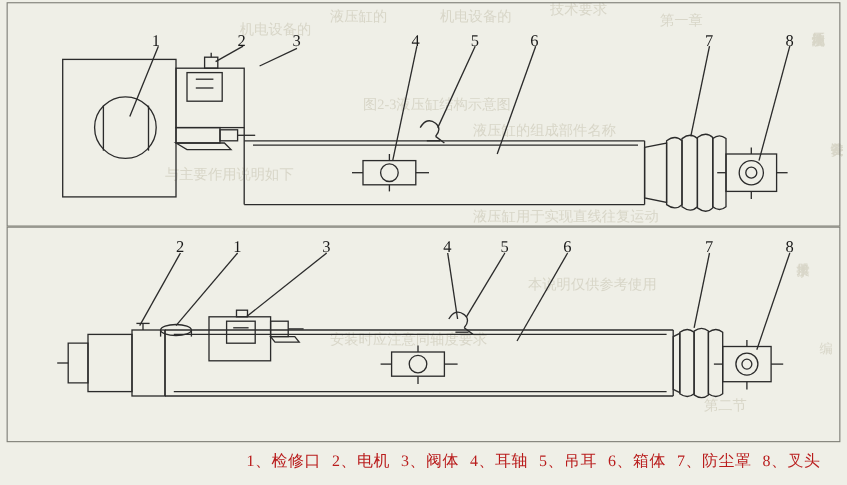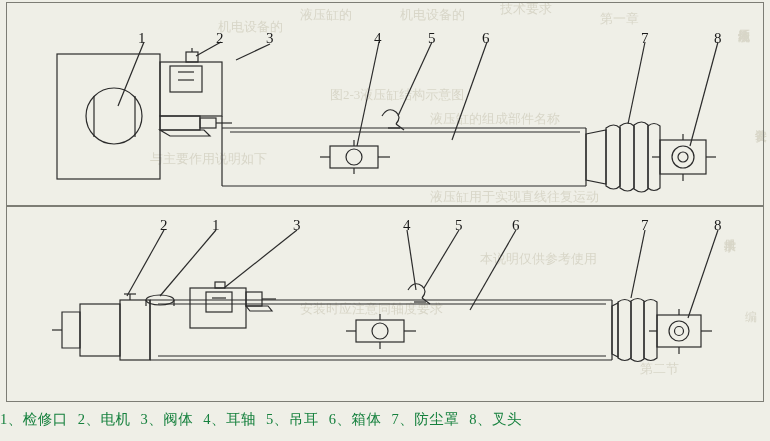--- a/index.html
+++ b/index.html
@@ -23,24 +23,24 @@
     position:absolute;
     font-family:"Liberation Serif", serif;
     font-size:15px;
     color:#1a1a1a;
     line-height:1;
   }
   .legend{
     position:absolute;
     left:0;right:14px;
     bottom:12px;
-    text-align:left;
+    text-align:right;
     font-family:"Liberation Serif", serif;
     font-size:14.5px;
-    color:#15803d;
+    color:#b91c1c;
     letter-spacing:0.5px;
   }
   .legend span{margin-right:10px;white-space:nowrap;}
   .ghost{
     position:absolute;
     color:#d8d6c8;
     font-family:"Liberation Serif", serif;
     font-size:13px;
     white-space:nowrap;
     user-select:none;

